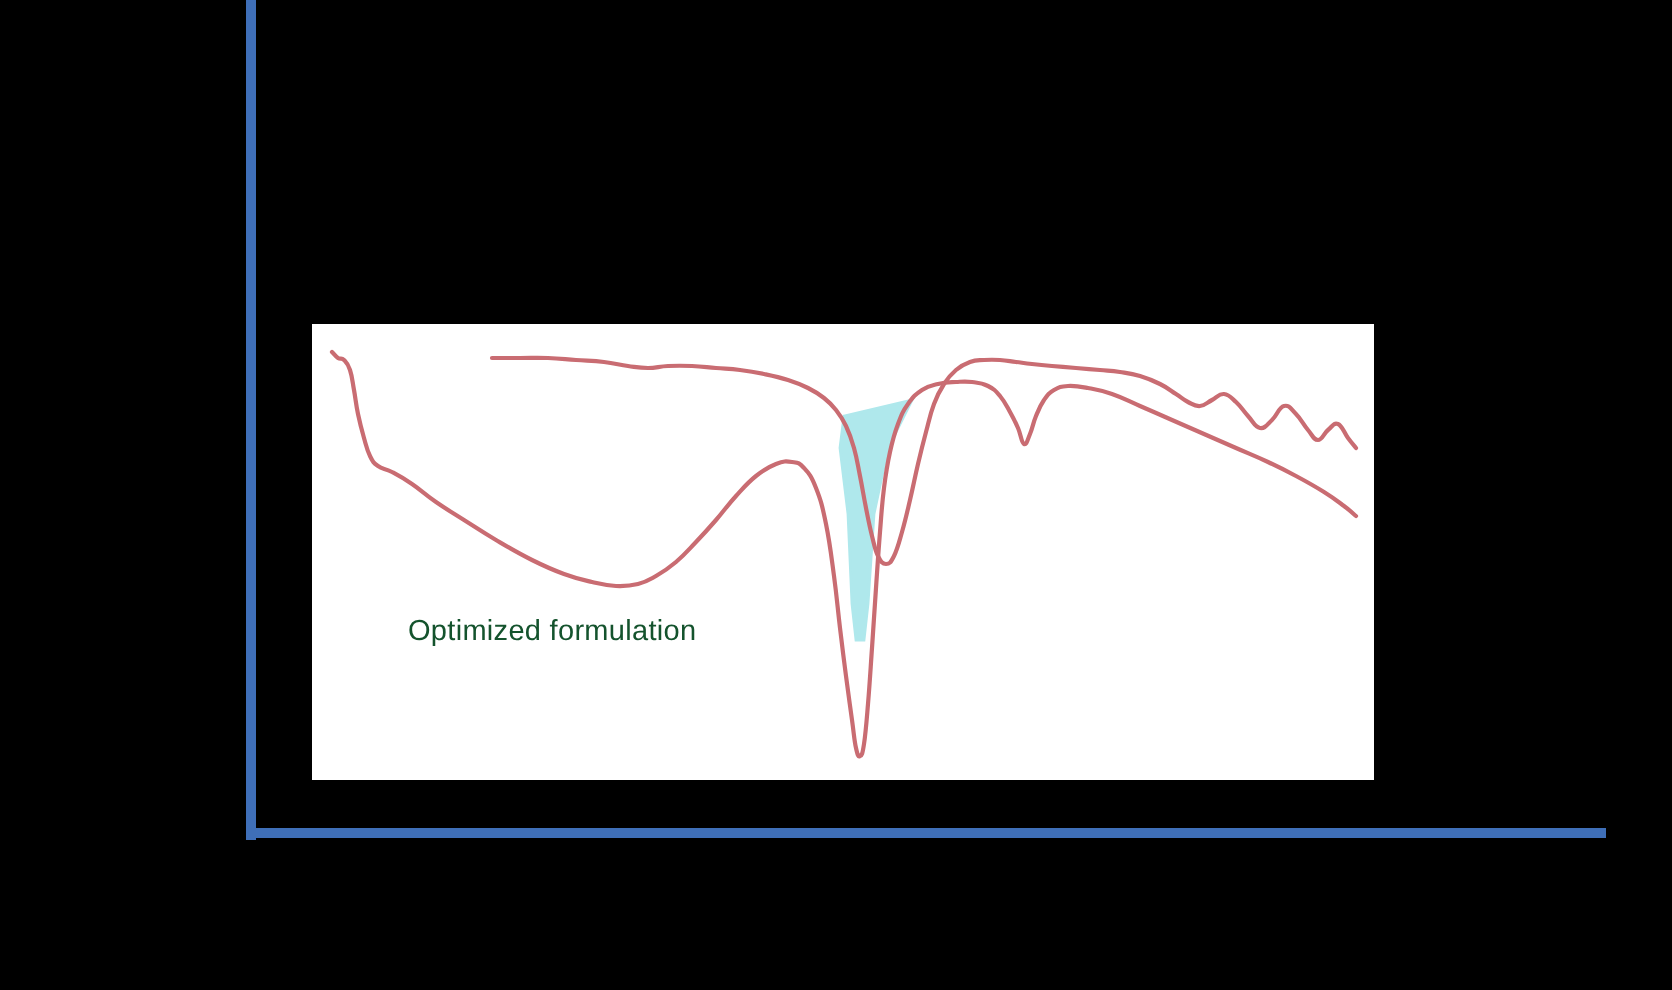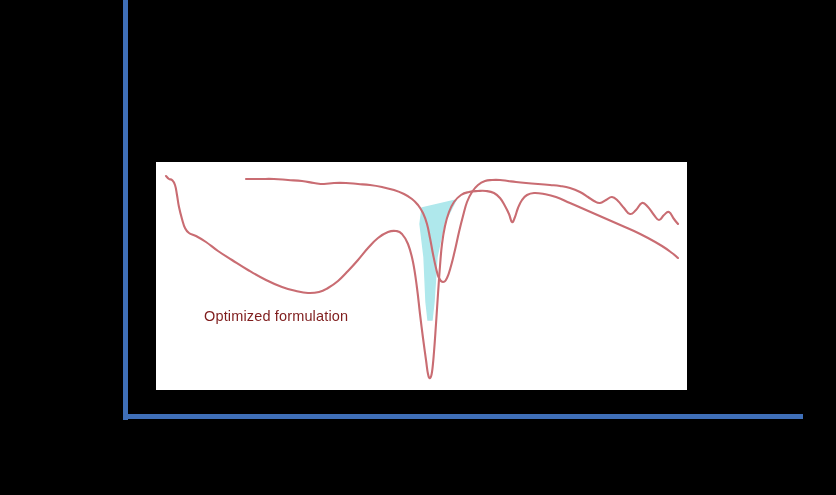--- a/index.html
+++ b/index.html
@@ -47,21 +47,21 @@
     display: block;
     width: 531px;
     height: 228px;
   }
   #plot-label {
     position: absolute;
     left: 48px;
     top: 146px;
     font-family: "Liberation Sans", sans-serif;
     font-size: 14.5px;
-    color: #7f1d1d;
+    color: #14532d;
     letter-spacing: 0.15px;
     white-space: nowrap;
   }
 </style>
 </head>
 <body>
 
 <div id="stage">
 
   <div id="axis-y"></div>

